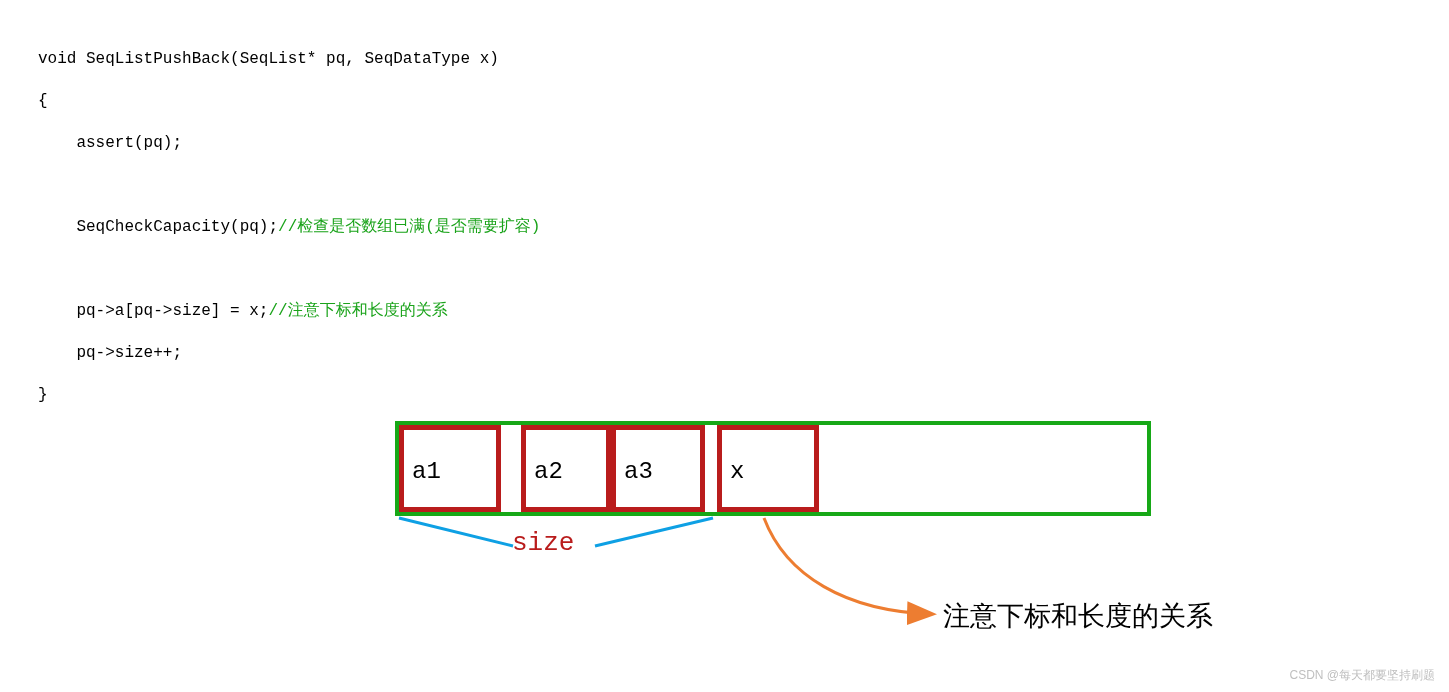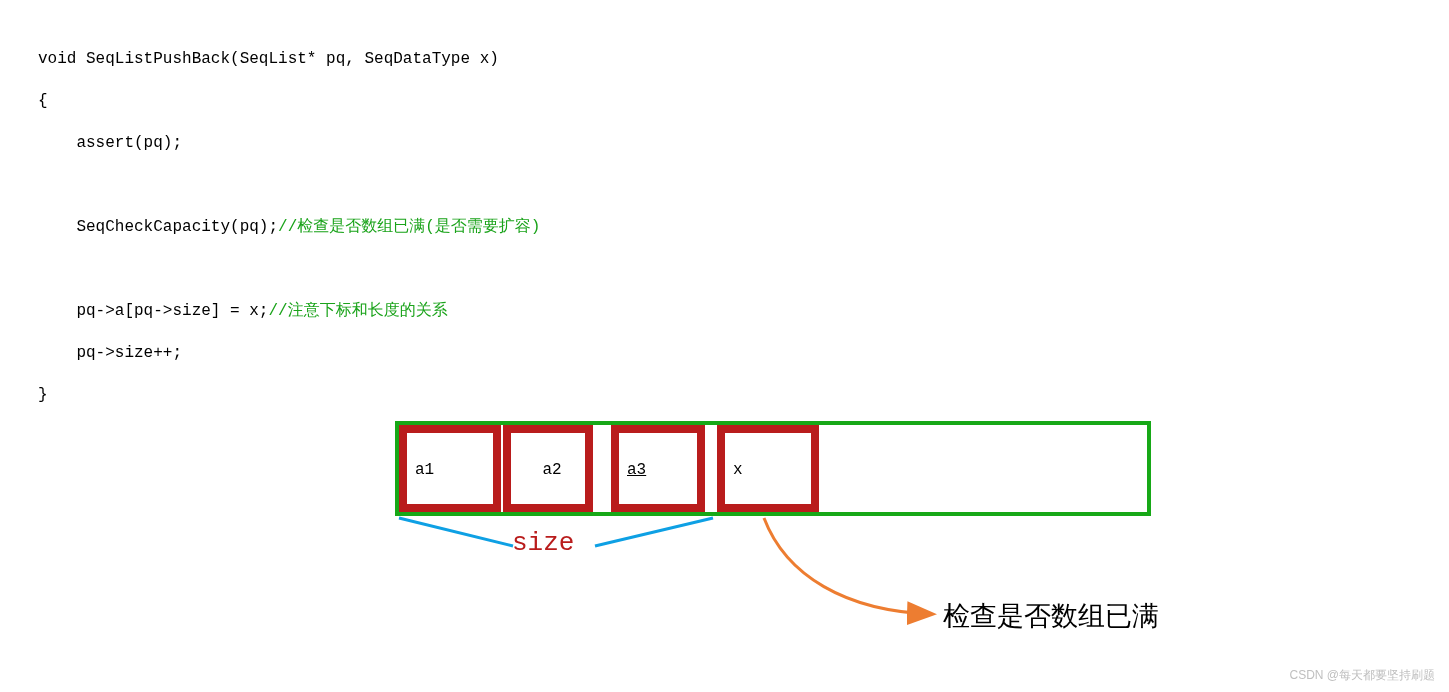--- a/index.html
+++ b/index.html
@@ -36,30 +36,30 @@
     top: 0;
     width: 756px;
     height: 95px;
     border: 4px solid #17a817;
     box-sizing: border-box;
   }
   .cell {
     position: absolute;
     top: 4px;
     height: 87px;
-    border: 8px solid #b91c1c;
+    border: 5px solid #b91c1c;
     box-sizing: border-box;
-    font-size: 16px;
+    font-size: 24px;
     color: #000;
     padding: 28px 0 0 8px;
     font-family: "SimSun", "Courier New", monospace;
   }
   .c1 { left: 4px;   width: 102px; }
-  .c2 { left: 108px; width: 90px; text-align: center; }
-  .c3 { left: 216px; width: 94px; text-decoration: underline; }
+  .c2 { left: 126px; width: 90px; }
+  .c3 { left: 216px; width: 94px; }
   .c4 { left: 322px; width: 102px; }
   .size-label {
     position: absolute;
     left: 512px;
     top: 528px;
     font-size: 26px;
     color: #b91c1c;
     font-family: "SimSun", "Courier New", monospace;
   }
   .index-label {
@@ -114,15 +114,15 @@
 
 <svg class="anno" style="left:756px; top:516px;" width="200" height="110">
   <defs>
     <marker id="arrowhead" markerWidth="10" markerHeight="8" refX="8" refY="4" orient="auto">
       <polygon points="0 0, 10 4, 0 8" fill="#ed7d31"></polygon>
     </marker>
   </defs>
   <path d="M 8 2 C 30 60, 90 95, 175 98" fill="none" stroke="#ed7d31" stroke-width="3" marker-end="url(#arrowhead)"></path>
 </svg>
 
-<div class="index-label">检查是否数组已满</div>
+<div class="index-label">注意下标和长度的关系</div>
 
 <div class="watermark">CSDN @每天都要坚持刷题</div>
 
 </body></html>

